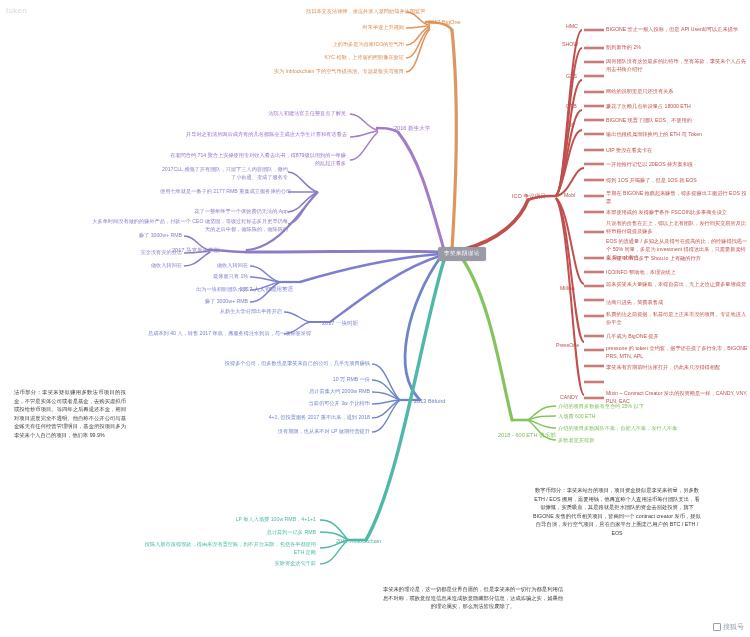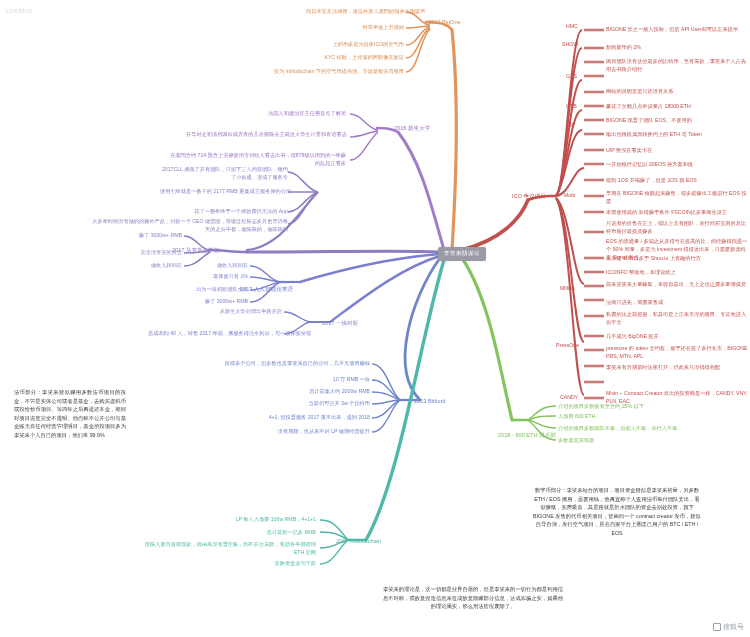--- a/index.html
+++ b/index.html
@@ -189,21 +189,21 @@
     <path d="M584 286 C592 286 596 286 604 286" stroke="#c97b78" stroke-width="2.6" fill="none"></path>
     <path d="M584 300 C592 300 596 300 604 300" stroke="#c97b78" stroke-width="2.6" fill="none"></path>
     <path d="M584 316 C592 316 596 316 604 316" stroke="#c97b78" stroke-width="2.6" fill="none"></path>
     <path d="M584 336 C592 336 596 336 604 336" stroke="#c97b78" stroke-width="2.6" fill="none"></path>
     <path d="M584 350 C592 350 596 350 604 350" stroke="#c97b78" stroke-width="2.6" fill="none"></path>
     <path d="M584 366 C592 366 596 366 604 366" stroke="#c97b78" stroke-width="2.6" fill="none"></path>
     <path d="M584 382 C592 382 596 382 604 382" stroke="#c97b78" stroke-width="2.6" fill="none"></path>
     <path d="M584 398 C592 398 596 398 604 398" stroke="#c97b78" stroke-width="2.6" fill="none"></path>
   </svg>
 
-  <div class="toggle-label">creator</div>
+  <div class="toggle-label">token</div>
 
   <div class="center-node" style="left:438px; top:247px;">李笑来阴谋论</div>
 
   <div class="branch-label c-orange" style="left:428px; top:19px;">2017 BigOne</div>
   <div class="leaf c-orange n-left" style="left:306px; top:8px; width:98px; text-align:right;">找日本交友法律师，坐庄外派人老闆始知并法国监管</div>
   <div class="leaf c-orange n-left" style="left:306px; top:24px; width:98px; text-align:right;">时常半途上升规则</div>
   <div class="leaf c-orange n-left" style="left:296px; top:41px; width:108px; text-align:right;">上的币多是为自家ICO的空气币</div>
   <div class="leaf c-orange n-left" style="left:296px; top:54px; width:108px; text-align:right;">KYC 松散，上传届的照明像在验证</div>
   <div class="leaf c-orange n-left" style="left:266px; top:68px; width:138px; text-align:right;">实为 inblockchain 下的空气币提供池、专题老板实与项目</div>
 

